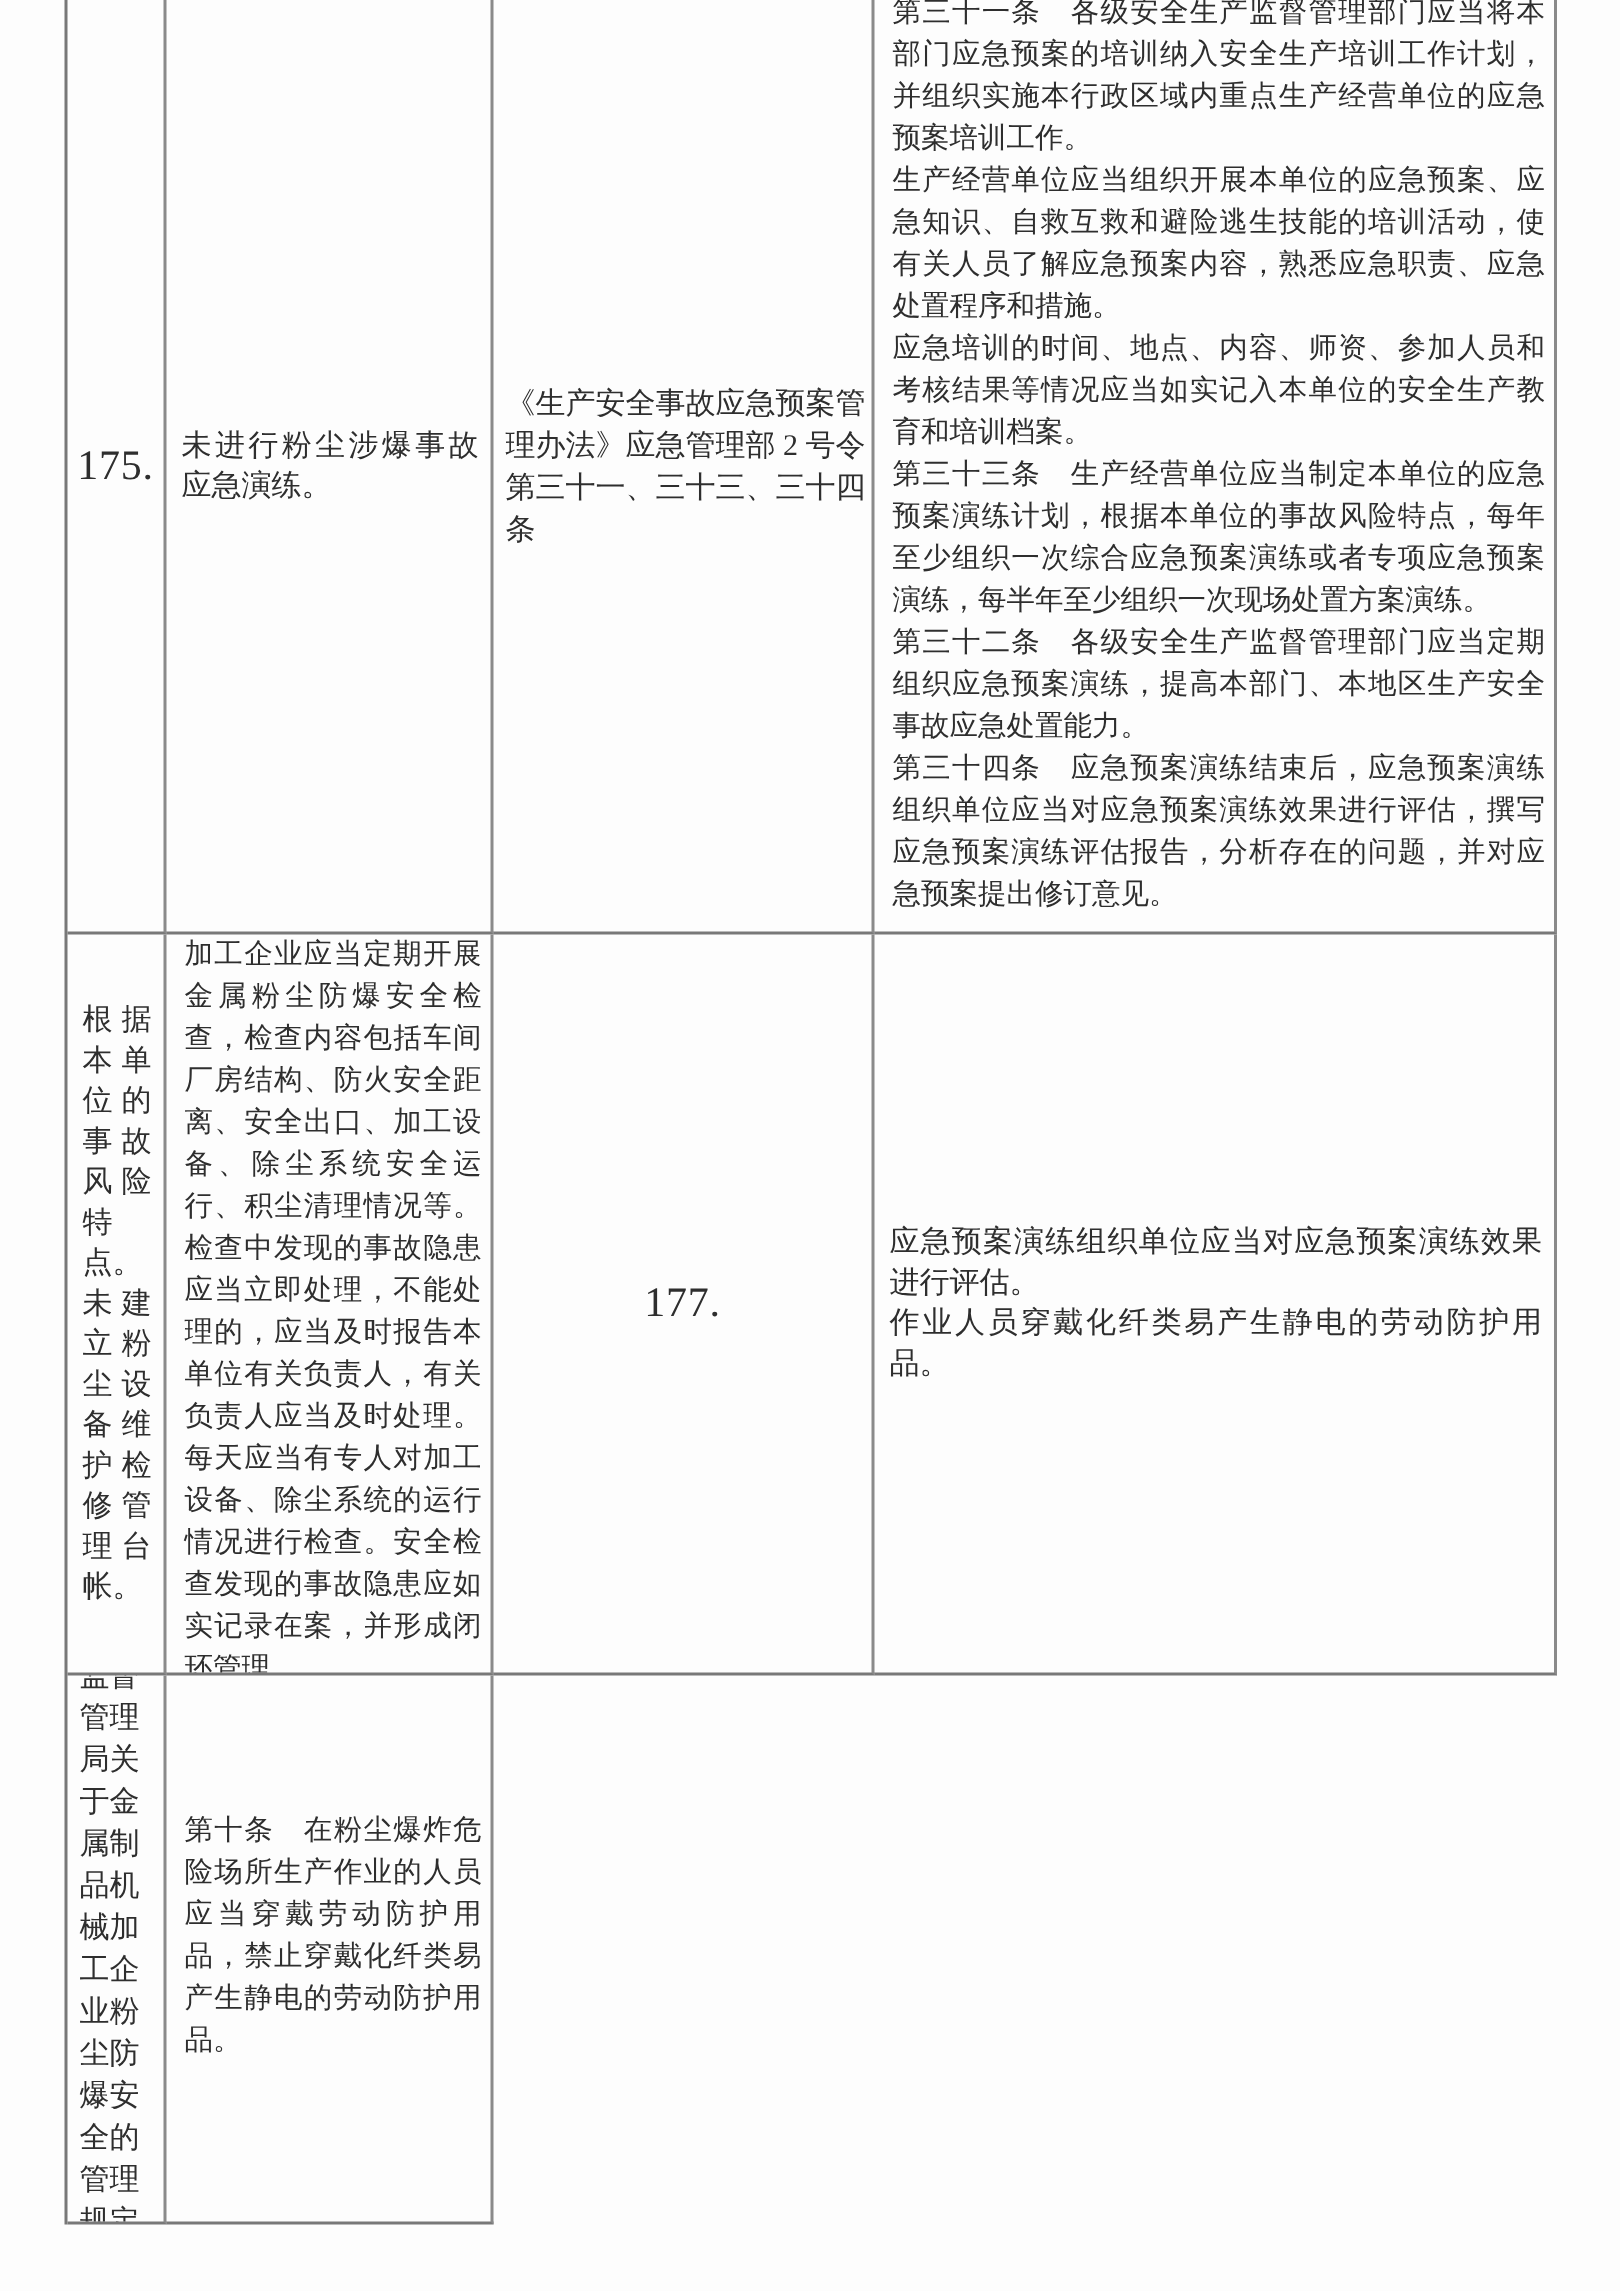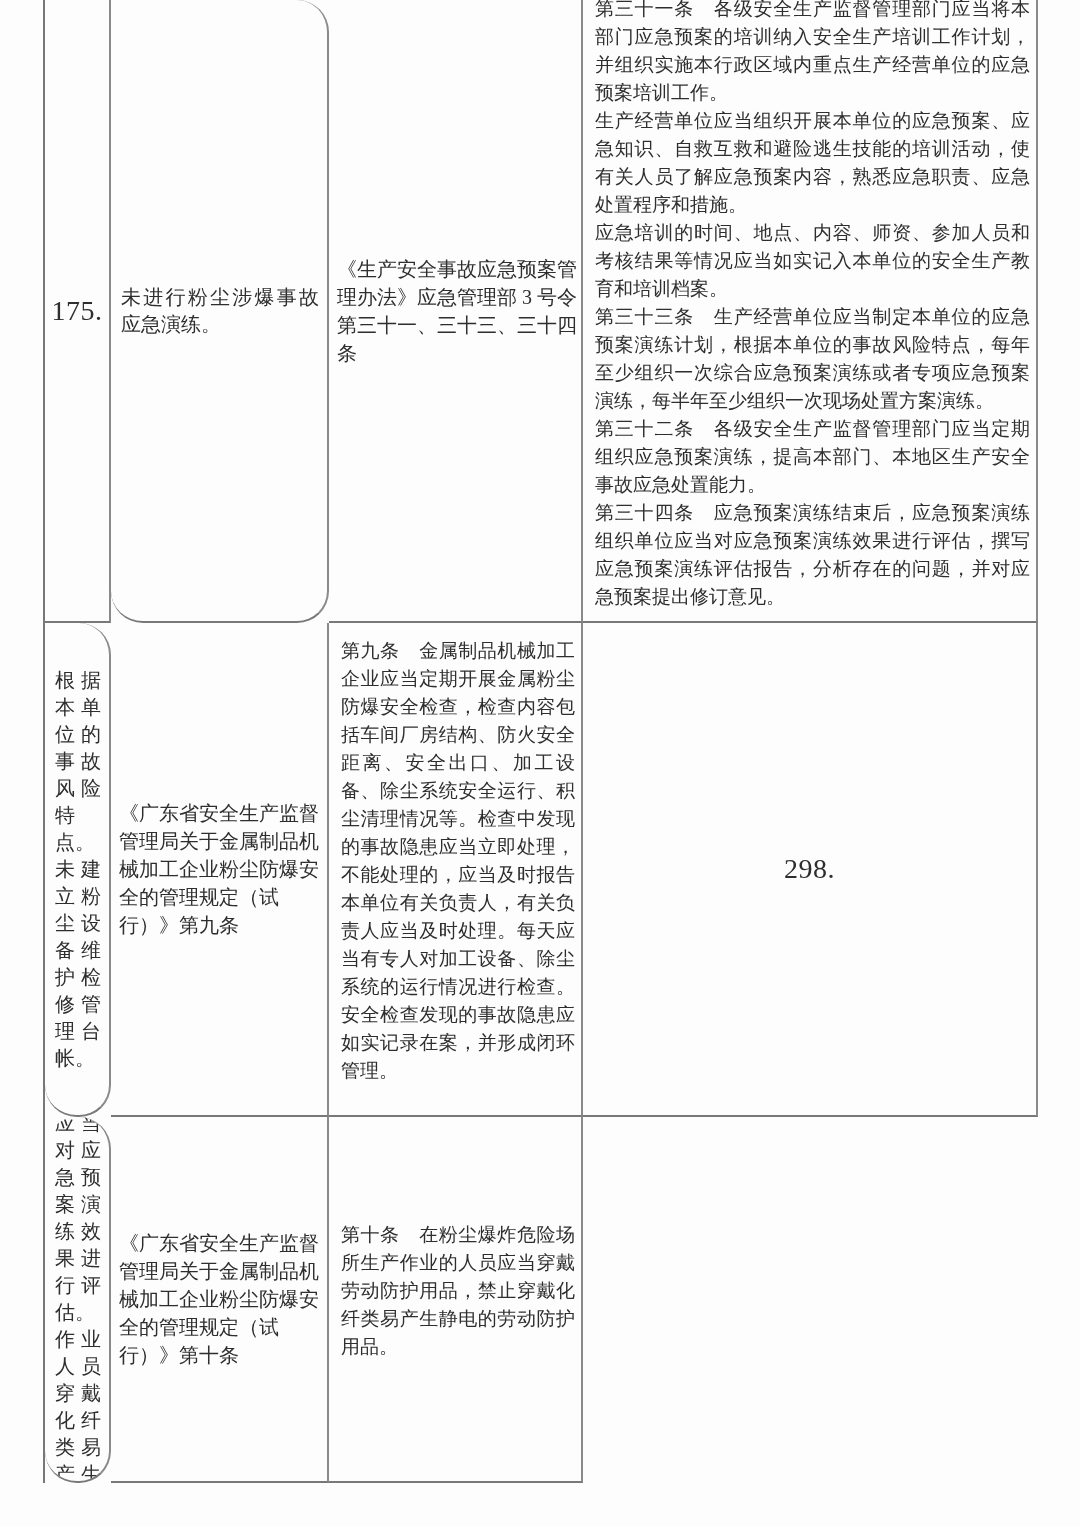--- a/index.html
+++ b/index.html
@@ -38,21 +38,20 @@
   }
   .col-num {
     align-items: center;
     font-size: 28px;
     letter-spacing: 0.5px;
   }
   .col-violation {
     padding: 4px 8px 4px 10px;
     font-size: 20px;
     line-height: 27px;
-    border-radius: 32px;
   }
   .col-basis {
     padding: 4px 4px 4px 8px;
     font-size: 20px;
     line-height: 28px;
   }
   .col-provisions {
     padding: 4px 6px 20px 12px;
     font-size: 19px;
     line-height: 28px;
@@ -70,44 +69,41 @@
 
 <div class="page">
   <div class="doc-table" id="doc-table">
   <div class="cell col-num">
     <span>175.</span>
   </div>
   <div class="cell col-violation">
         <p>未进行粉尘涉爆事故应急演练。</p>
       </div>
   <div class="cell col-basis">
-        <p>《生产安全事故应急预案管理办法》应急管理部 3 号令第三十一、三十三、三十四条</p>
+        <p>《生产安全事故应急预案管理办法》应急管理部 2 号令第三十一、三十三、三十四条</p>
       </div>
   <div class="cell col-provisions">
         <p>第三十一条　各级安全生产监督管理部门应当将本部门应急预案的培训纳入安全生产培训工作计划，并组织实施本行政区域内重点生产经营单位的应急预案培训工作。</p>
         <p>生产经营单位应当组织开展本单位的应急预案、应急知识、自救互救和避险逃生技能的培训活动，使有关人员了解应急预案内容，熟悉应急职责、应急处置程序和措施。</p>
         <p>应急培训的时间、地点、内容、师资、参加人员和考核结果等情况应当如实记入本单位的安全生产教育和培训档案。</p>
         <p>第三十三条　生产经营单位应当制定本单位的应急预案演练计划，根据本单位的事故风险特点，每年至少组织一次综合应急预案演练或者专项应急预案演练，每半年至少组织一次现场处置方案演练。</p>
         <p>第三十二条　各级安全生产监督管理部门应当定期组织应急预案演练，提高本部门、本地区生产安全事故应急处置能力。</p>
         <p>第三十四条　应急预案演练结束后，应急预案演练组织单位应当对应急预案演练效果进行评估，撰写应急预案演练评估报告，分析存在的问题，并对应急预案提出修订意见。</p>
       </div>
 
   <div class="cell col-violation">
         <p>根据本单位的事故风险特点。</p>
         <p>未建立粉尘设备维护检修管理台帐。</p>
       </div>
-  <div class="cell col-basis">
-        <p>《广东省安全生产监督管理局关于金属制品机械加工企业粉尘防爆安全的管理规定（试行）》第九条</p>
-      </div>
   <div class="cell col-provisions">
         <p>第九条　金属制品机械加工企业应当定期开展金属粉尘防爆安全检查，检查内容包括车间厂房结构、防火安全距离、安全出口、加工设备、除尘系统安全运行、积尘清理情况等。检查中发现的事故隐患应当立即处理，不能处理的，应当及时报告本单位有关负责人，有关负责人应当及时处理。每天应当有专人对加工设备、除尘系统的运行情况进行检查。安全检查发现的事故隐患应如实记录在案，并形成闭环管理。</p>
       </div>
 
   <div class="cell col-num">
-    <span>298.</span>
+    <span>177.</span>
   </div>
   <div class="cell col-violation">
         <p>应急预案演练组织单位应当对应急预案演练效果进行评估。</p>
         <p>作业人员穿戴化纤类易产生静电的劳动防护用品。</p>
       </div>
   <div class="cell col-basis">
         <p>《广东省安全生产监督管理局关于金属制品机械加工企业粉尘防爆安全的管理规定（试行）》第十条</p>
       </div>
   <div class="cell col-provisions">
         <p>第十条　在粉尘爆炸危险场所生产作业的人员应当穿戴劳动防护用品，禁止穿戴化纤类易产生静电的劳动防护用品。</p>

